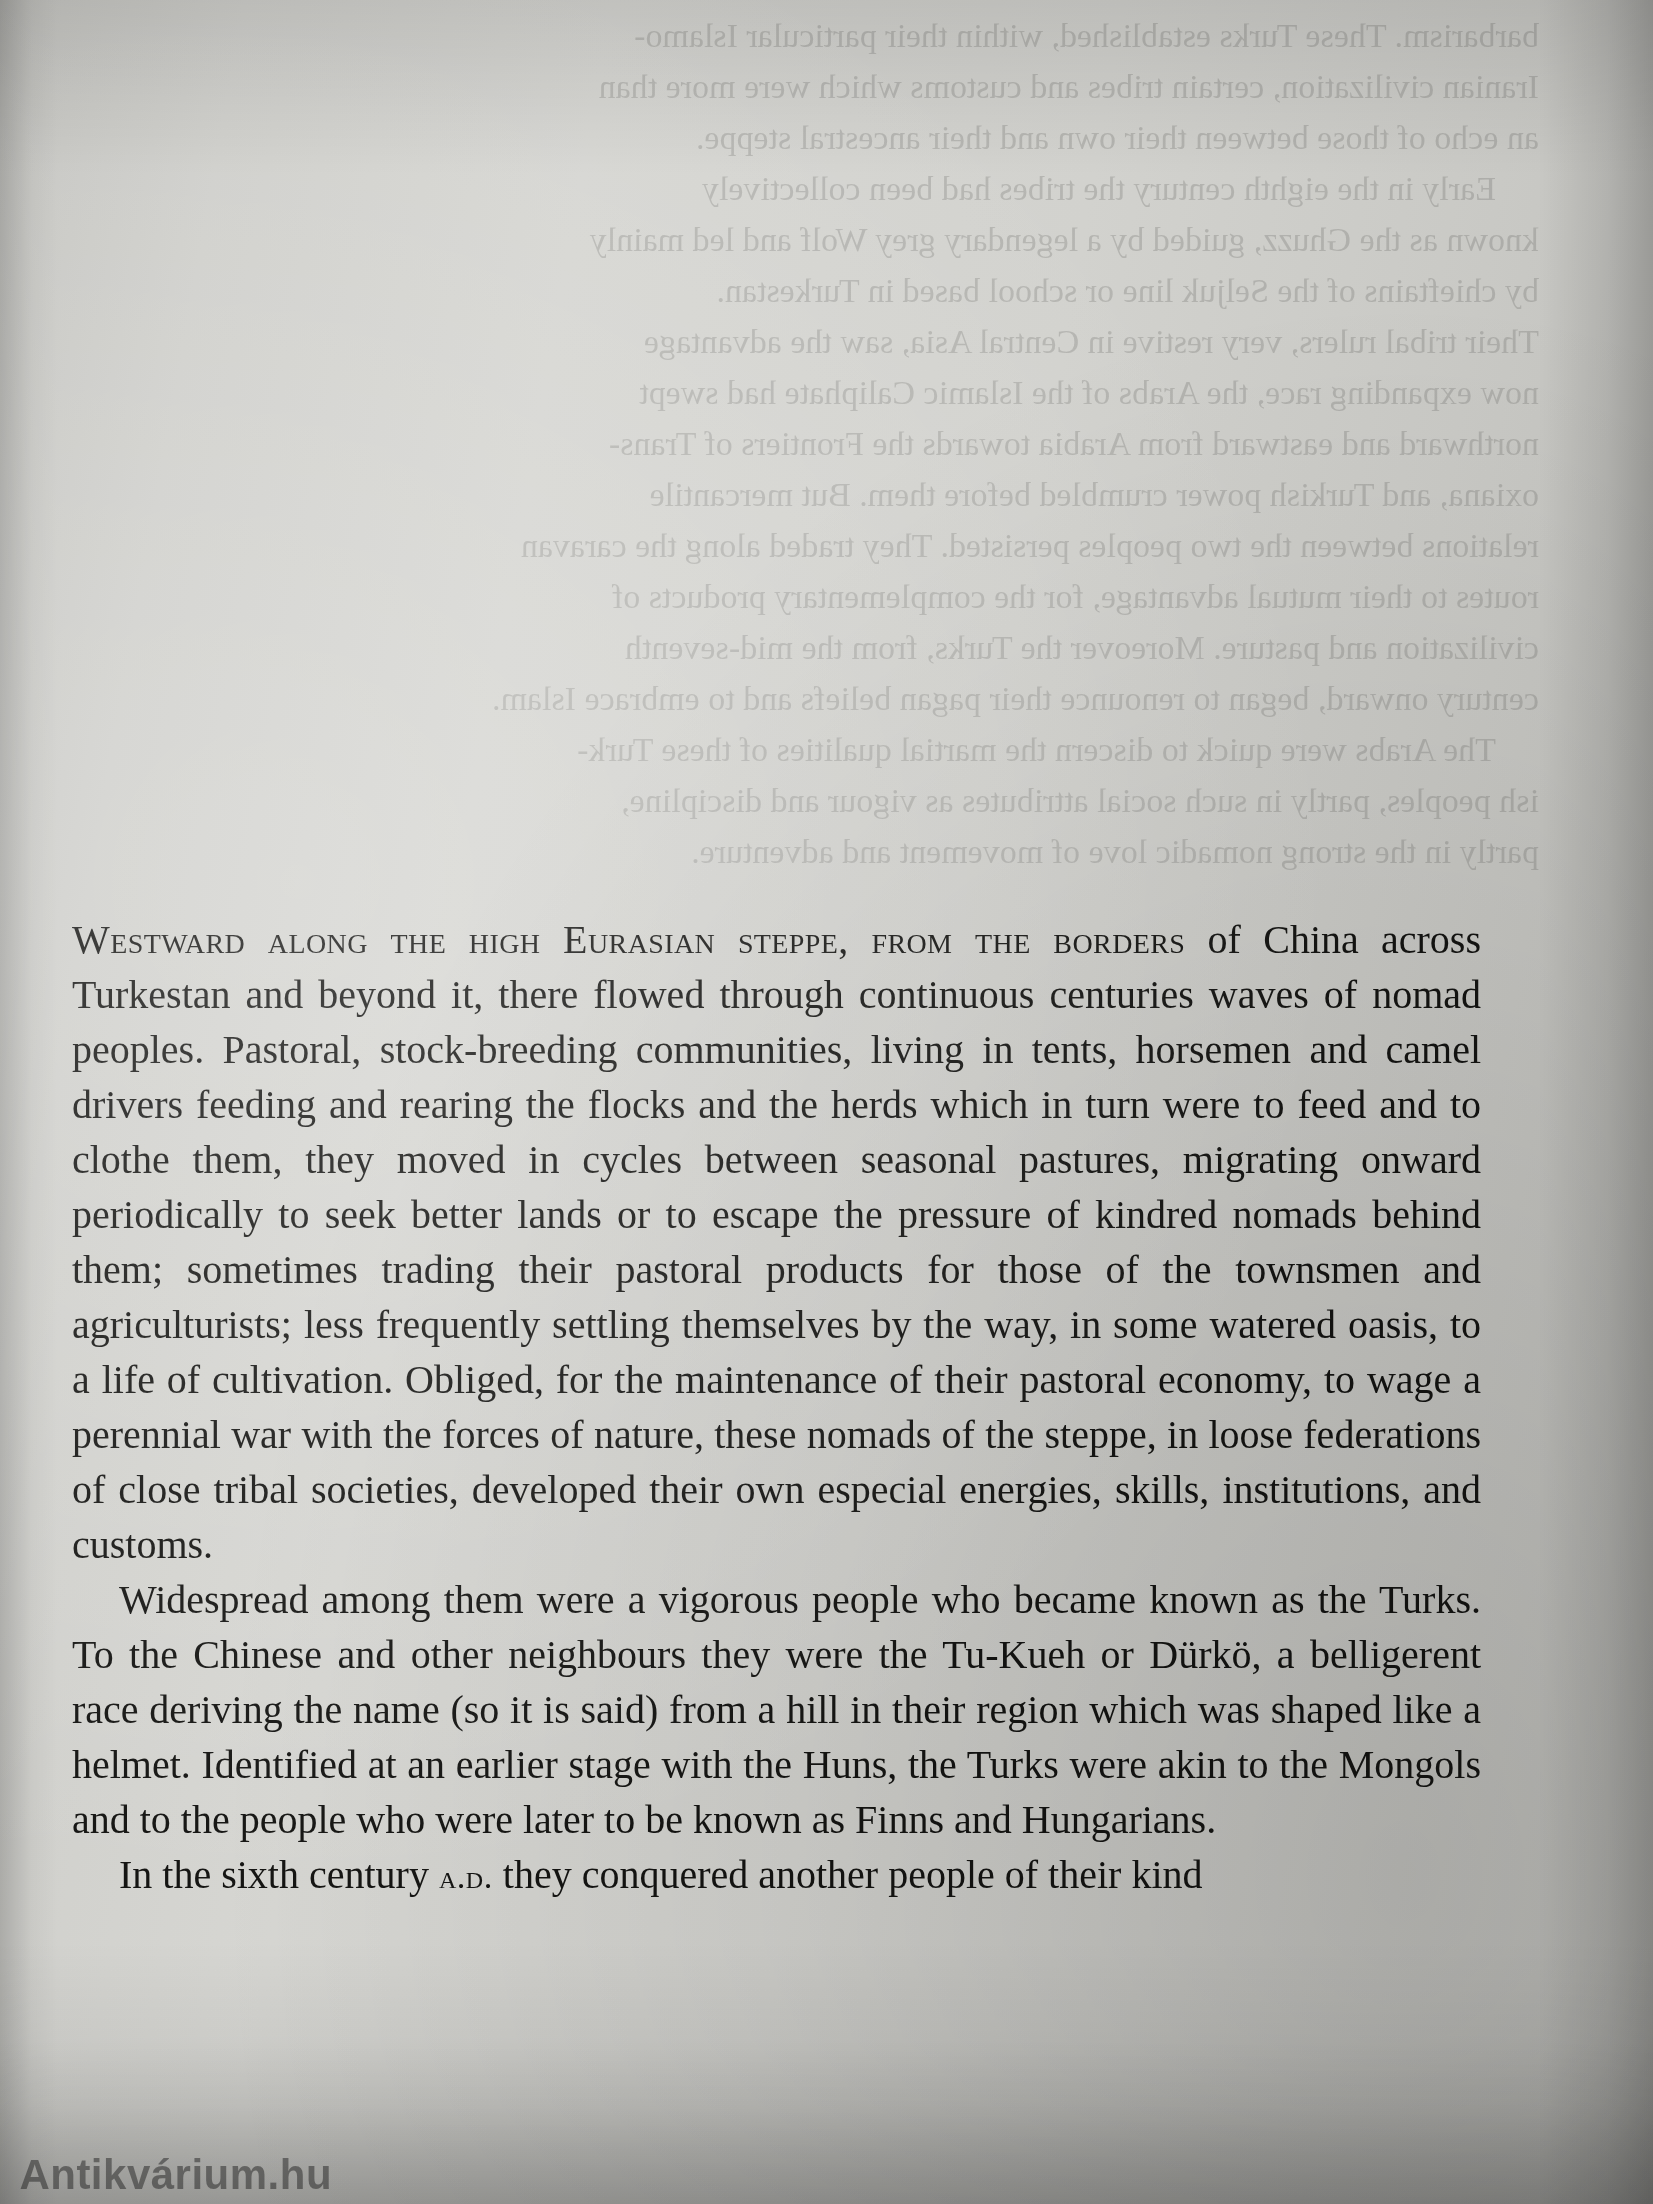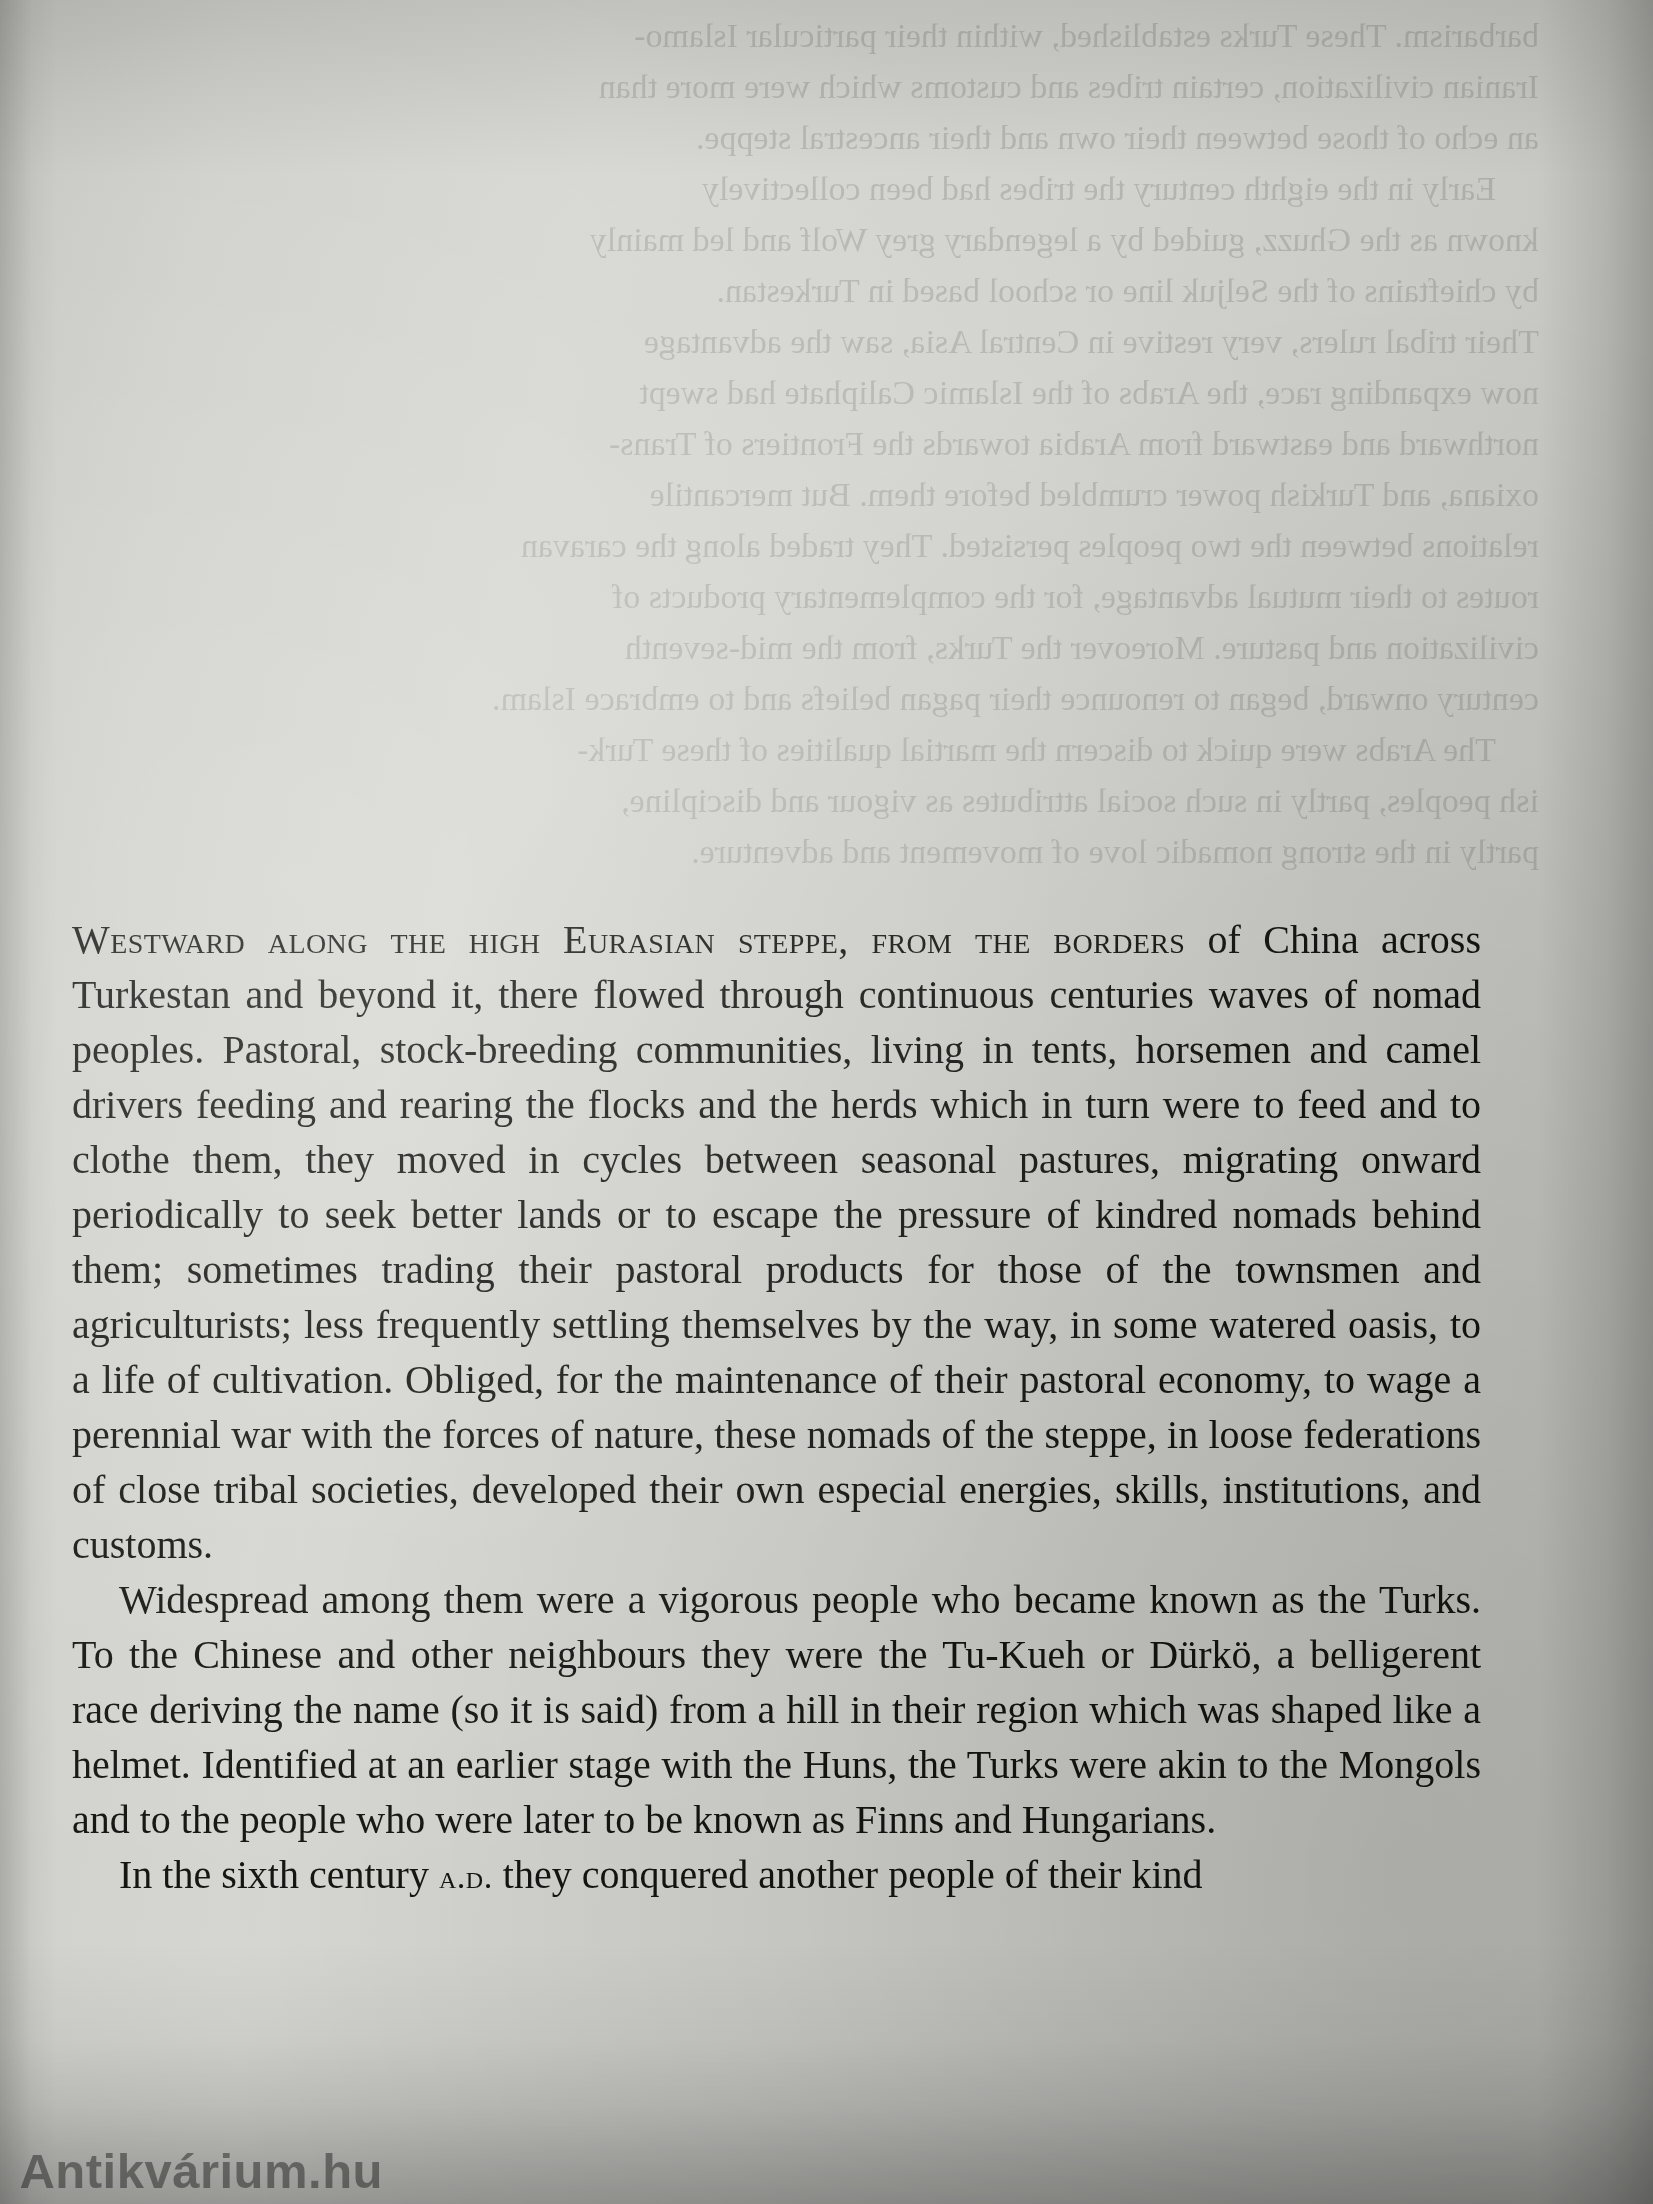--- a/index.html
+++ b/index.html
@@ -99,21 +99,21 @@
     font-variant: small-caps;
     font-size: 0.86em;
     letter-spacing: 0.5px;
   }
   .watermark {
     position: absolute;
     left: 19.4px;
     bottom: 5.8px;
     z-index: 4;
     font-family: "Liberation Sans", sans-serif;
-    font-size: 49px;
+    font-size: 42px;
     font-weight: 700;
     color: rgba(20,20,20,0.45);
     letter-spacing: 0.5px;
     pointer-events: none;
   }
   .gutter {
     position: absolute;
     top: 0; left: 0;
     width: 58px; height: 100%;
     background: linear-gradient(90deg, rgba(0,0,0,0.18) 0%, rgba(0,0,0,0.04) 55%, rgba(0,0,0,0) 100%);

